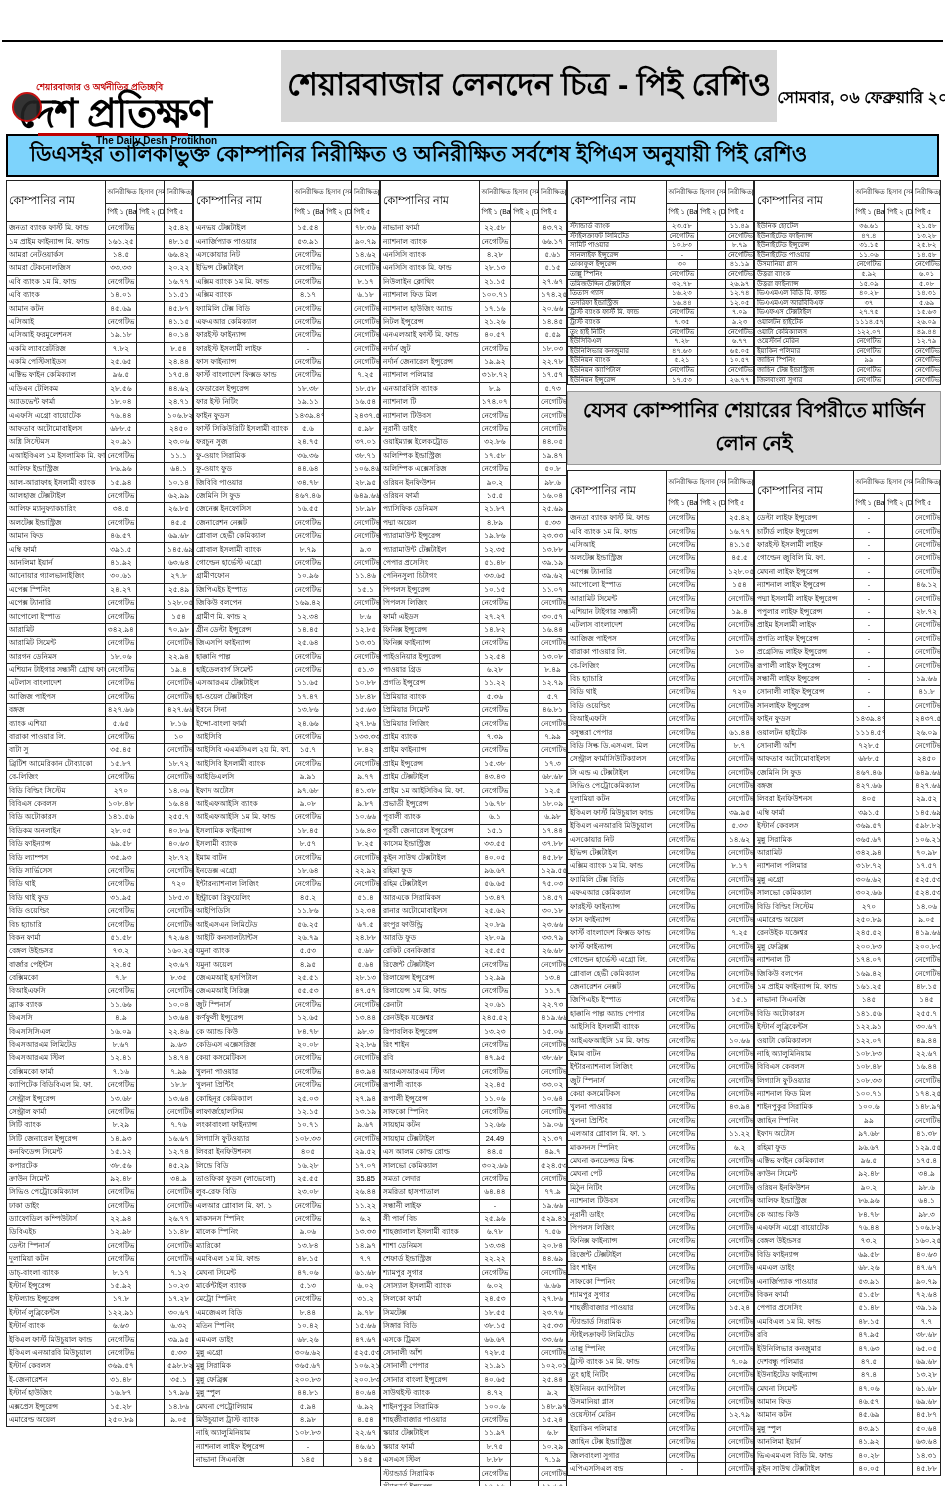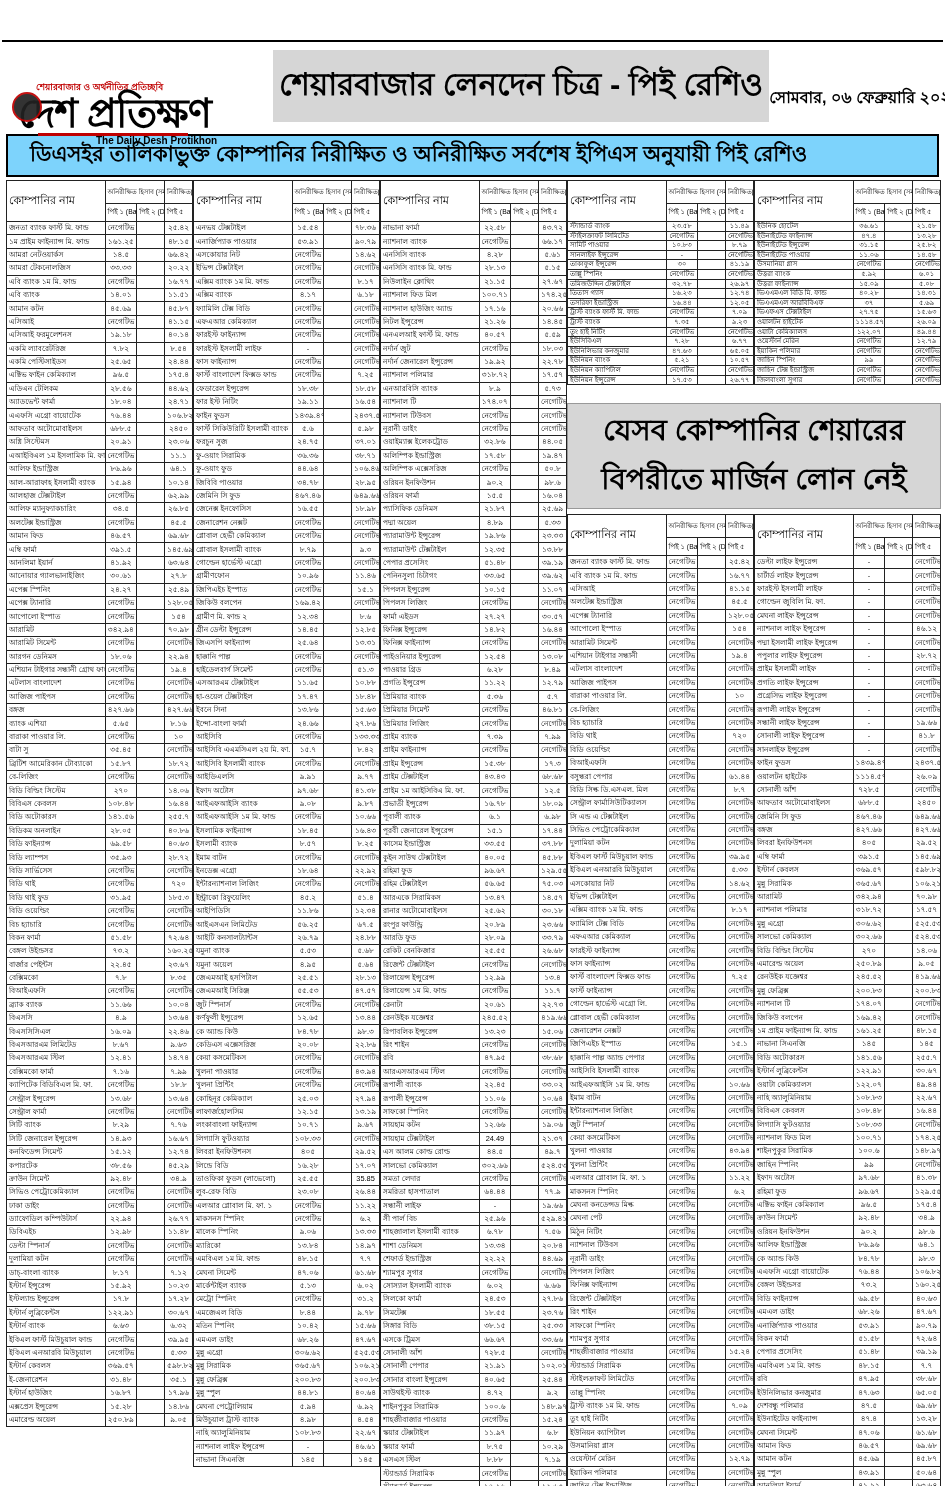--- a/index.html
+++ b/index.html
@@ -10,21 +10,21 @@
   
   .header{display:flex;align-items:stretch;padding:4px 2px 2px 2px;height:72px;}
   .logo-block{position:relative;width:255px;flex:0 0 255px;padding-left:12px;margin-top:28px;}
   .tagline{color:#c00000;font-size:9px;font-weight:bold;margin:2px 0 0 18px;}
   .logo-bn{font-size:40px;font-weight:900;letter-spacing:-1px;line-height:40px;display:block;margin-top:-2px;}
   .emblem{position:absolute;left:6px;top:14px;width:26px;height:26px;border-radius:50%;
           background:#222;border:2px solid #c00000;opacity:.92;}
   .logo-rule{border-top:3px solid #c00000;margin:0 0 0 20px;width:150px;}
   .logo-en{font-size:10px;font-weight:bold;margin-left:78px;display:block;margin-top:-1px;}
   .title-box{background:#d6d6d6;flex:0 0 400px;display:flex;align-items:center;justify-content:center;
-             font-size:31px;font-weight:900;margin-left:0;padding:0 6px;white-space:nowrap;}
+             font-size:31px;font-weight:900;margin-left:8px;padding:0 6px;white-space:nowrap;}
   .date-wrap{flex:1;display:flex;align-items:flex-end;justify-content:flex-end;padding:0 8px 10px 0;
              font-size:16px;font-weight:bold;white-space:nowrap;}
   .pagenum{flex:0 0 58px;background:#000;color:#fff;display:flex;align-items:center;justify-content:center;
            font-size:46px;font-weight:900;height:66px;margin-top:2px;}
   
   .subtitle{border:2px solid #000;background:#7dd3fc;font-size:21px;font-weight:900;
             padding:2px 22px;margin:10px 2px 3px 2px;}
   
   .tables{display:flex;align-items:flex-start;margin:0 2px;}
   .colwrap{flex:0 0 187px;width:187px;}
@@ -36,22 +36,22 @@
   .t thead th{font-weight:normal;text-align:left;}
   .th-name{font-size:11px;}
   .th-grp{font-size:6.6px;line-height:1.25;white-space:normal;height:22px;}
   .th-pe{font-size:6.8px;line-height:1.2;white-space:normal;height:17px;}
   .t td{font-size:7.4px;height:12.4px;line-height:12px;}
   .t td.name{text-align:left;}
   .t td.val{text-align:center;}
   .t.compact td{height:8.6px;line-height:8.6px;font-size:6.8px;}
   .col-name{width:53%;} .col-pe1{width:17%;} .col-pe2{width:15%;} .col-pe3{width:15%;}
   
-  .margin-title{background:#d6d6d6;border:1px solid #999;font-size:29px;font-weight:900;text-align:center;
-                margin:18px 0 5px 0;padding:3px 0;}
+  .margin-title{background:#d6d6d6;border:1px solid #999;font-size:20px;font-weight:900;text-align:center;
+                margin:6px 0 5px 0;padding:3px 0;}
 </style>
 </head>
 <body>
 
 <div class="page">
   <div class="topline"></div>
   <div class="inner">
     <div class="header">
       <div class="logo-block">
         <div class="tagline">শেয়ারবাজার ও অর্থনীতির প্রতিচ্ছবি</div>

